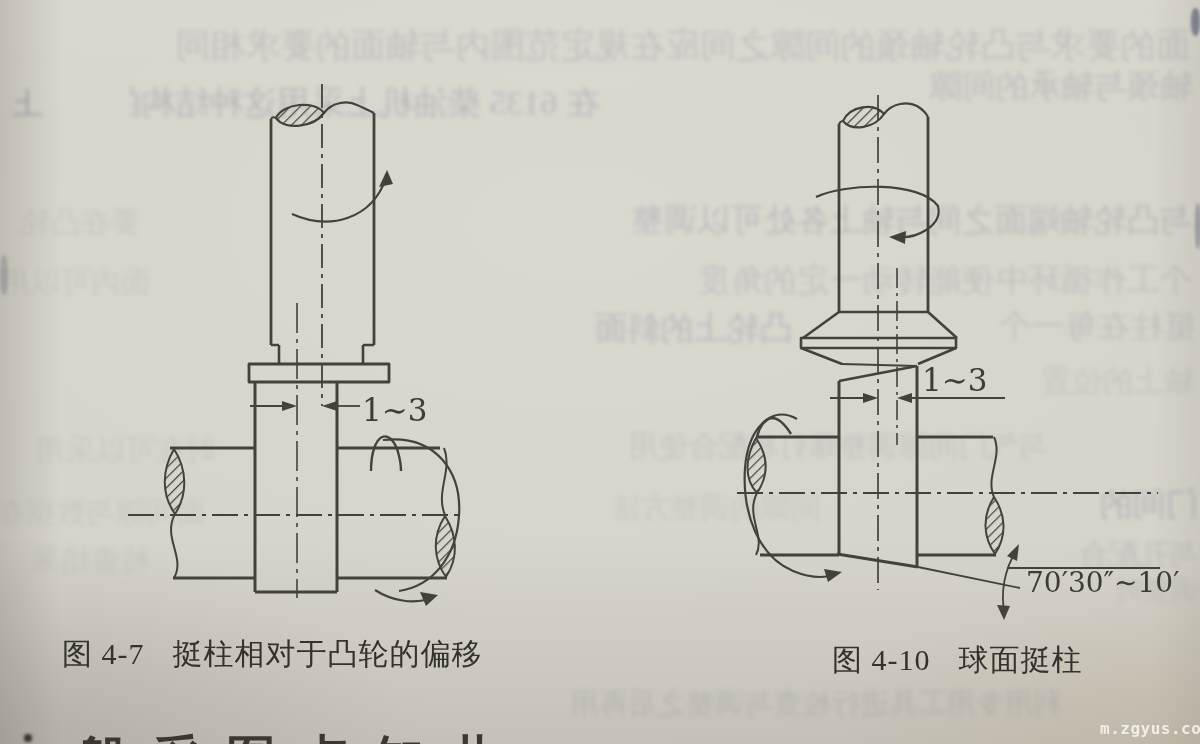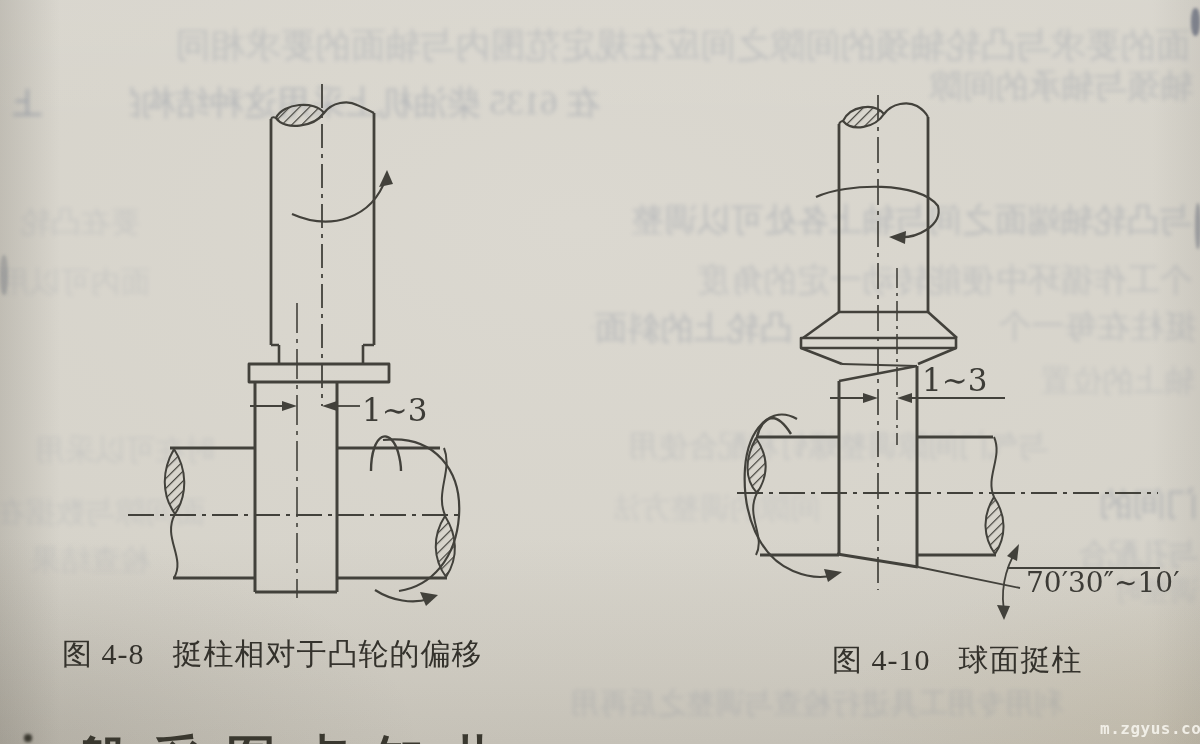--- a/index.html
+++ b/index.html
@@ -186,21 +186,21 @@
         <path d="M1007,568 H1160" stroke-width="1.8"></path>
         <path d="M1017,549 C1004,570 1000,594 1005,615" stroke-width="1.8"></path>
         <path d="M1019,544 L1007,556 L1017,561 Z" fill="#3b3a34" stroke="none"></path>
         <path d="M1004,620 L997,605 L1010,606 Z" fill="#3b3a34" stroke="none"></path>
       </g>
       <text x="1026" y="592" font-size="28" stroke="none">70′30″∼10′</text>
     </g>
   </svg>
 
   <div class="caption" style="left:62px;top:634px;">
-    <span>图 4-8</span><span class="gap"></span><span>挺柱相对于凸轮的偏移</span>
+    <span>图 4-7</span><span class="gap"></span><span>挺柱相对于凸轮的偏移</span>
   </div>
   <div class="caption" style="left:816px;top:640px;margin-left:16px;">
     <span>图 4-10</span><span class="gap"></span><span>球面挺柱</span>
   </div>
 
   <div id="clipped-bottom">般采图点知共</div>
 
   <div id="watermark">m.zgyus.com</div>
 
 </div>

